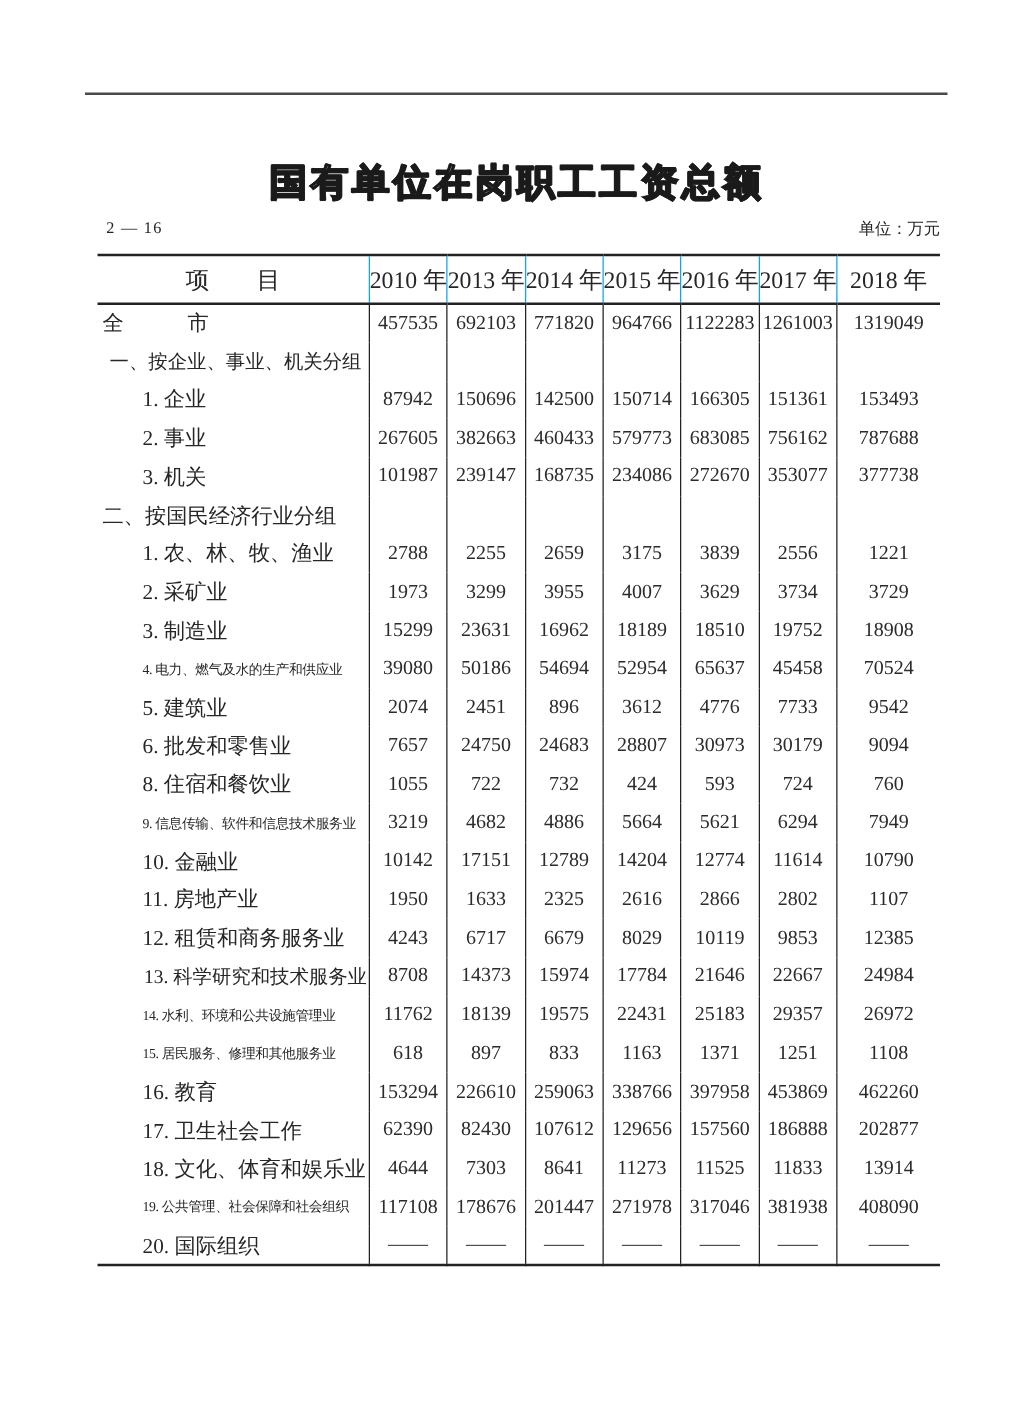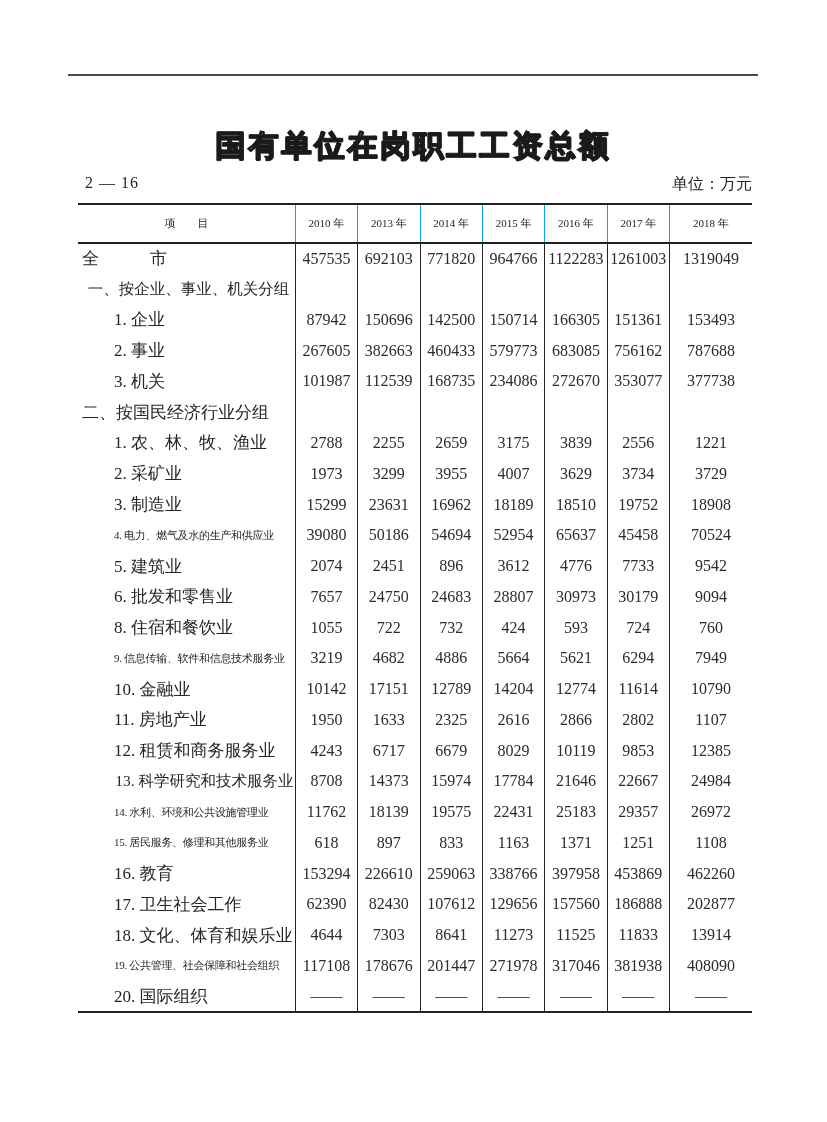--- a/index.html
+++ b/index.html
@@ -14,36 +14,36 @@
   .title{
     position:absolute;left:0;top:126px;width:827px;text-align:center;
     font-size:30px;font-weight:bold;letter-spacing:3px;
     color:#ffffff;
     -webkit-text-stroke:1.3px #1a1a1a;
     text-shadow:1px 0 0 #2a2a2a,-1px 0 0 #2a2a2a,0 1px 0 #2a2a2a,0 -1px 0 #2a2a2a;
     white-space:nowrap;
   }
   .meta-row{
     position:absolute;left:78px;top:174px;width:674px;height:24px;
-    font-size:16px;color:#242424;
+    font-size:13px;color:#242424;
   }
   .table-code{position:absolute;left:7px;top:0;letter-spacing:1px;}
   .unit-label{position:absolute;right:0;top:0;}
   table.yearbook{
     position:absolute;left:78px;top:203px;width:674px;
     border-collapse:collapse;table-layout:fixed;
     border-bottom:2px solid #222;
     font-size:17px;color:#262626;
   }
   table.yearbook col.c-stub{width:216px;}
   table.yearbook col.c-y{width:62px;}
   table.yearbook col.c-last{width:82px;}
   thead th{
     border-top:2px solid #222;border-bottom:2px solid #222;
-    height:37px;font-weight:normal;font-size:11px;padding:0;
+    height:37px;font-weight:normal;font-size:19px;padding:0;
     text-align:center;white-space:nowrap;
   }
   thead th.year{border-left:1px solid #0ea5e9;font-family:Liberation Serif, serif;}
   tbody tr{height:30.77px;}
   tbody td{padding:0;vertical-align:middle;}
   td.stub{
     text-align:left;padding-left:4px;white-space:nowrap;overflow:hidden;
   }
   td.stub.indent{padding-left:36px;}
   td.stub.md{font-size:15.5px;text-align:center;}
@@ -125,21 +125,21 @@
         <td class="val">382663</td>
         <td class="val">460433</td>
         <td class="val">579773</td>
         <td class="val">683085</td>
         <td class="val">756162</td>
         <td class="val">787688</td>
       </tr>
       <tr>
         <td class="stub indent">3. 机关</td>
         <td class="val">101987</td>
-        <td class="val">112539</td>
+        <td class="val">239147</td>
         <td class="val">168735</td>
         <td class="val">234086</td>
         <td class="val">272670</td>
         <td class="val">353077</td>
         <td class="val">377738</td>
       </tr>
       <tr>
         <td class="stub">二、按国民经济行业分组</td>
         <td class="val"></td>
         <td class="val"></td>

